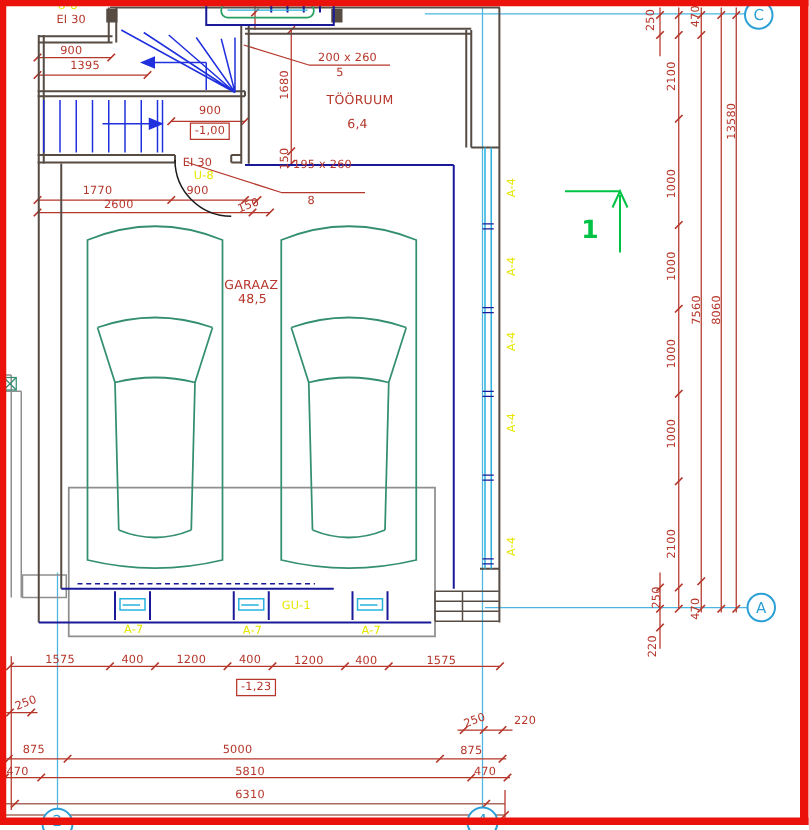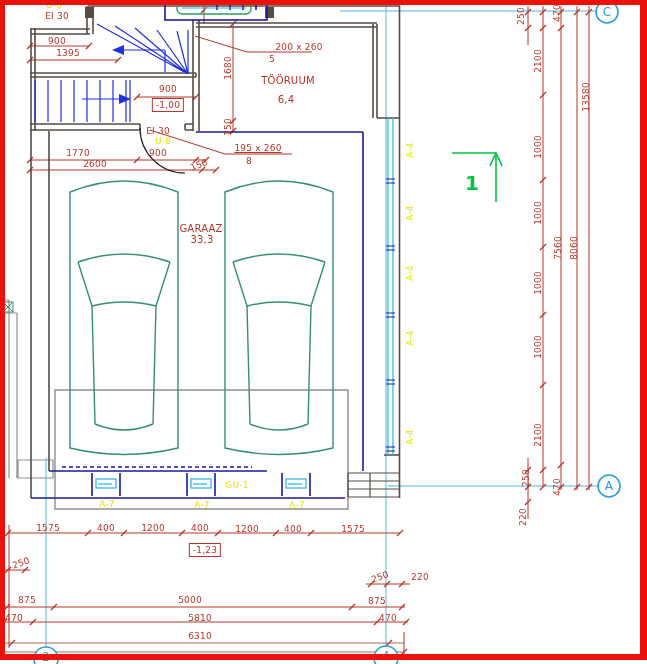--- a/index.html
+++ b/index.html
@@ -155,30 +155,30 @@
       <div class="lbl" style="left: 57px; top: 41px;">900</div>
       <div class="lbl" style="left: 68px; top: 53px;">1395</div>
       <div class="lbl" style="left: 168px; top: 89px;">900</div>
       <div class="lbl box" style="left: 168px; top: 105px;">-1,00</div>
       <div class="lbl" style="left: 158px; top: 131px;">EI 30</div>
       <div class="lbl y" style="left: 163px; top: 141px;">U-8</div>
       <div class="lbl" style="left: 78px; top: 153px;">1770</div>
       <div class="lbl" style="left: 158px; top: 153px;">900</div>
       <div class="lbl" style="left: 199px; top: 165px; transform: translate(-50%, -50%) rotate(-20deg);">150</div>
       <div class="lbl" style="left: 95px; top: 164px; text-align: center;">2600</div>
-      <div class="lbl" style="left: 278px; top: 47px; margin-left: 21px;">200 x 260</div>
+      <div class="lbl" style="left: 278px; top: 47px;">200 x 260</div>
       <div class="lbl" style="left: 272px; top: 59px;">5</div>
       <div class="lbl" style="left: 288px; top: 81px; font-size: 10px;">TÖÖRUUM</div>
       <div class="lbl" style="left: 286px; top: 100px; font-size: 10px;">6,4</div>
       <div class="lbl" style="left: 228px; top: 68px; transform: translate(-50%, -50%) rotate(-90deg);">1680</div>
       <div class="lbl" style="left: 228px; top: 127px; transform: translate(-50%, -50%) rotate(-90deg);">150</div>
-      <div class="lbl" style="left: 258px; top: 148px; text-decoration: underline;">195 x 260</div>
+      <div class="lbl" style="left: 258px; top: 132px;">195 x 260</div>
       <div class="lbl" style="left: 249px; top: 161px;">8</div>
       <div class="lbl" style="left: 201px; top: 229px; font-size: 10px;">GARAAZ</div>
-      <div class="lbl" style="left: 202px; top: 240px; font-size: 10px;">33,3</div>
+      <div class="lbl" style="left: 202px; top: 240px; font-size: 10px;">48,5</div>
       <div class="lbl" style="left: 521px; top: 16px; transform: translate(-50%, -50%) rotate(-90deg);">250</div>
       <div class="lbl" style="left: 557px; top: 13px; transform: translate(-50%, -50%) rotate(-90deg);">470</div>
       <div class="lbl" style="left: 538px; top: 61px; transform: translate(-50%, -50%) rotate(-90deg);">2100</div>
       <div class="lbl" style="left: 586px; top: 97px; transform: translate(-50%, -50%) rotate(-90deg);">13580</div>
       <div class="lbl" style="left: 538px; top: 147px; transform: translate(-50%, -50%) rotate(-90deg);">1000</div>
       <div class="lbl" style="left: 538px; top: 213px; transform: translate(-50%, -50%) rotate(-90deg);">1000</div>
       <div class="lbl" style="left: 558px; top: 248px; transform: translate(-50%, -50%) rotate(-90deg);">7560</div>
       <div class="lbl" style="left: 574px; top: 248px; transform: translate(-50%, -50%) rotate(-90deg);">8060</div>
       <div class="lbl" style="left: 538px; top: 283px; transform: translate(-50%, -50%) rotate(-90deg);">1000</div>
       <div class="lbl" style="left: 538px; top: 347px; transform: translate(-50%, -50%) rotate(-90deg);">1000</div>

